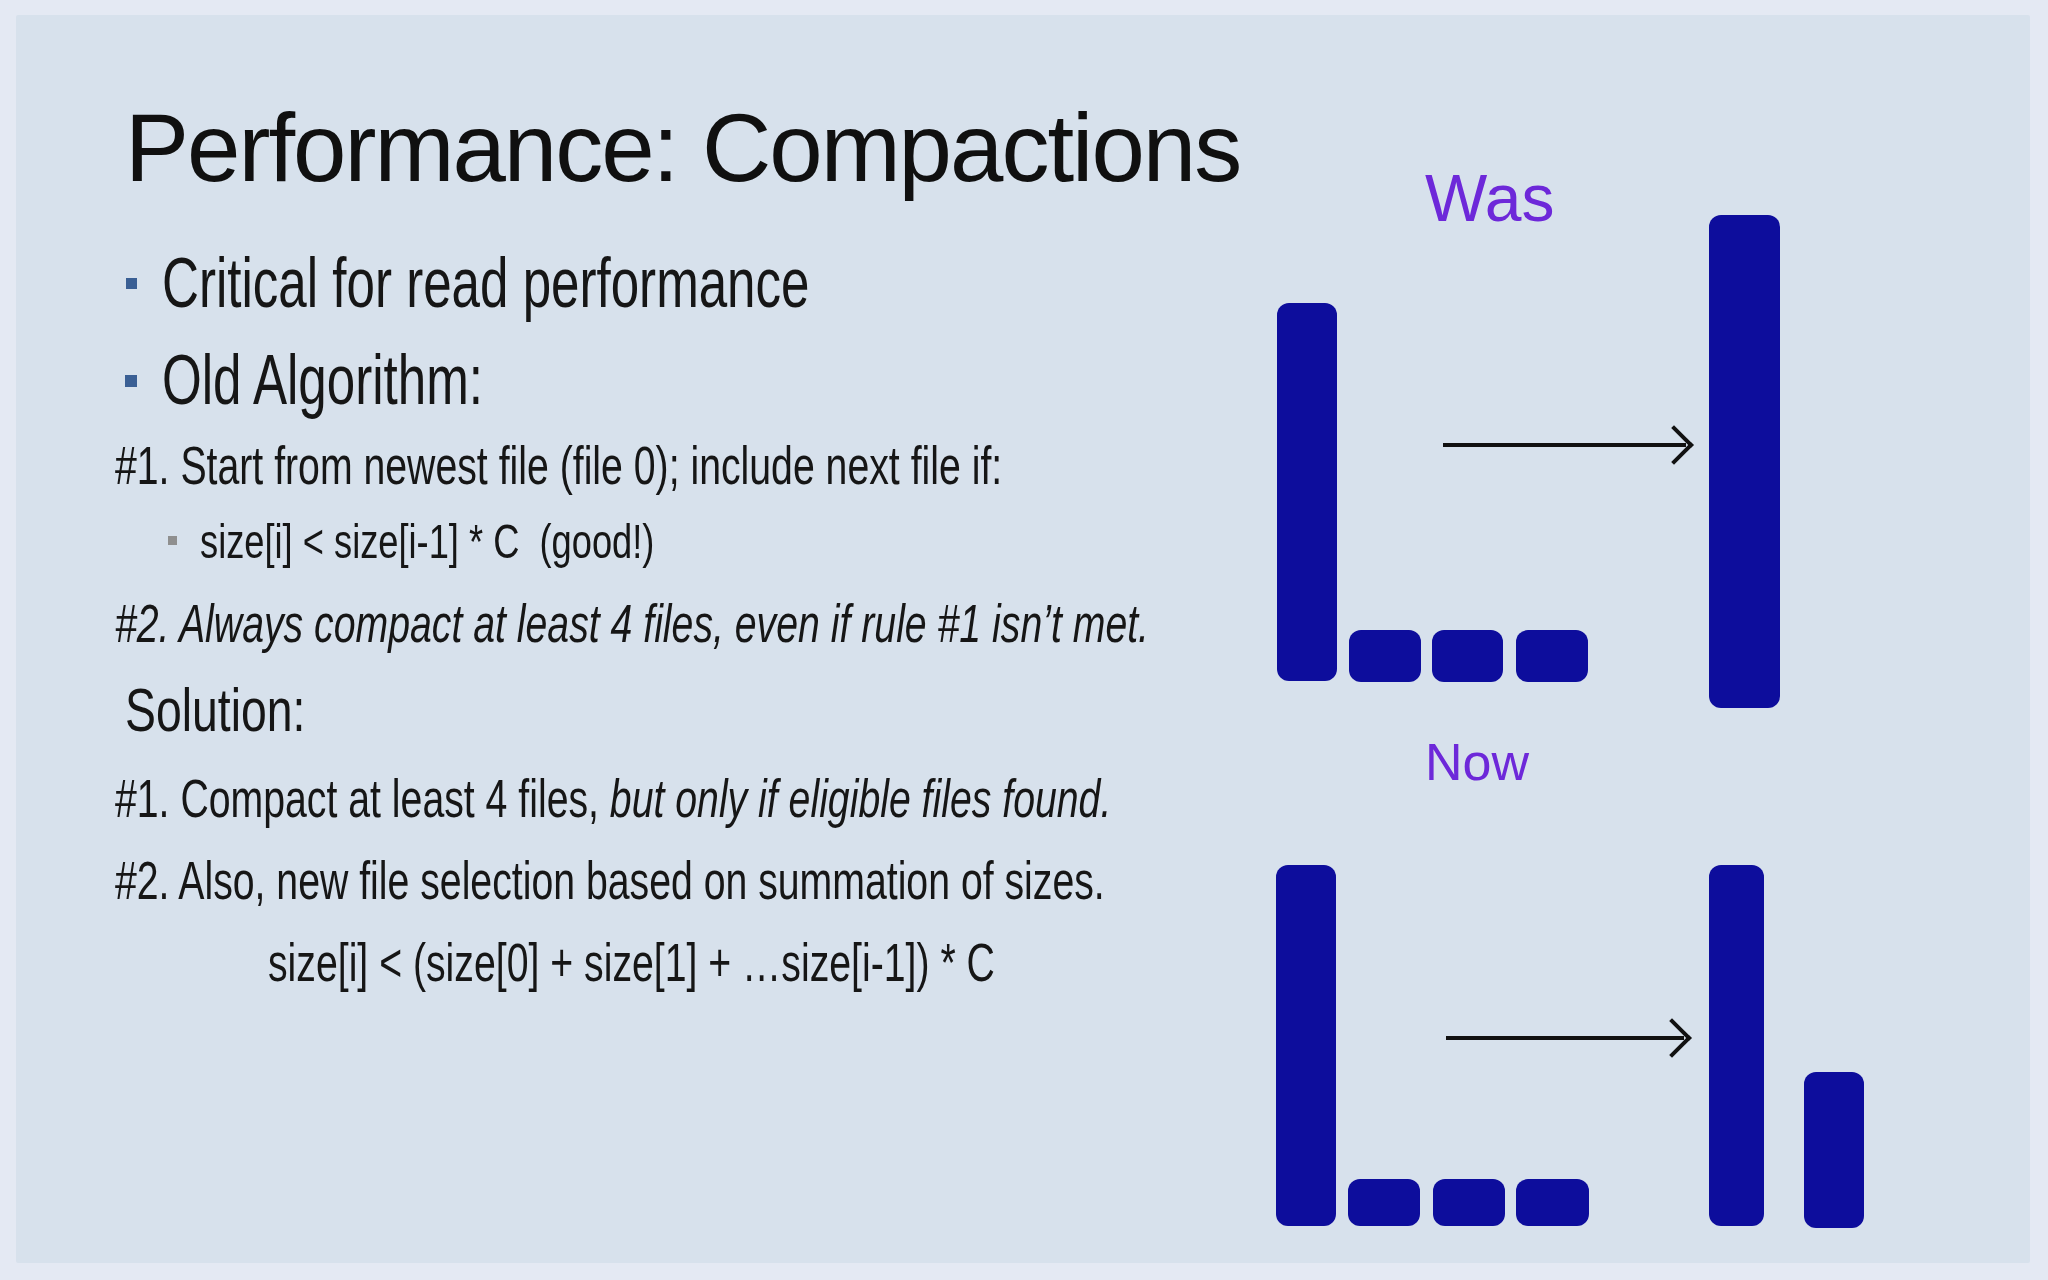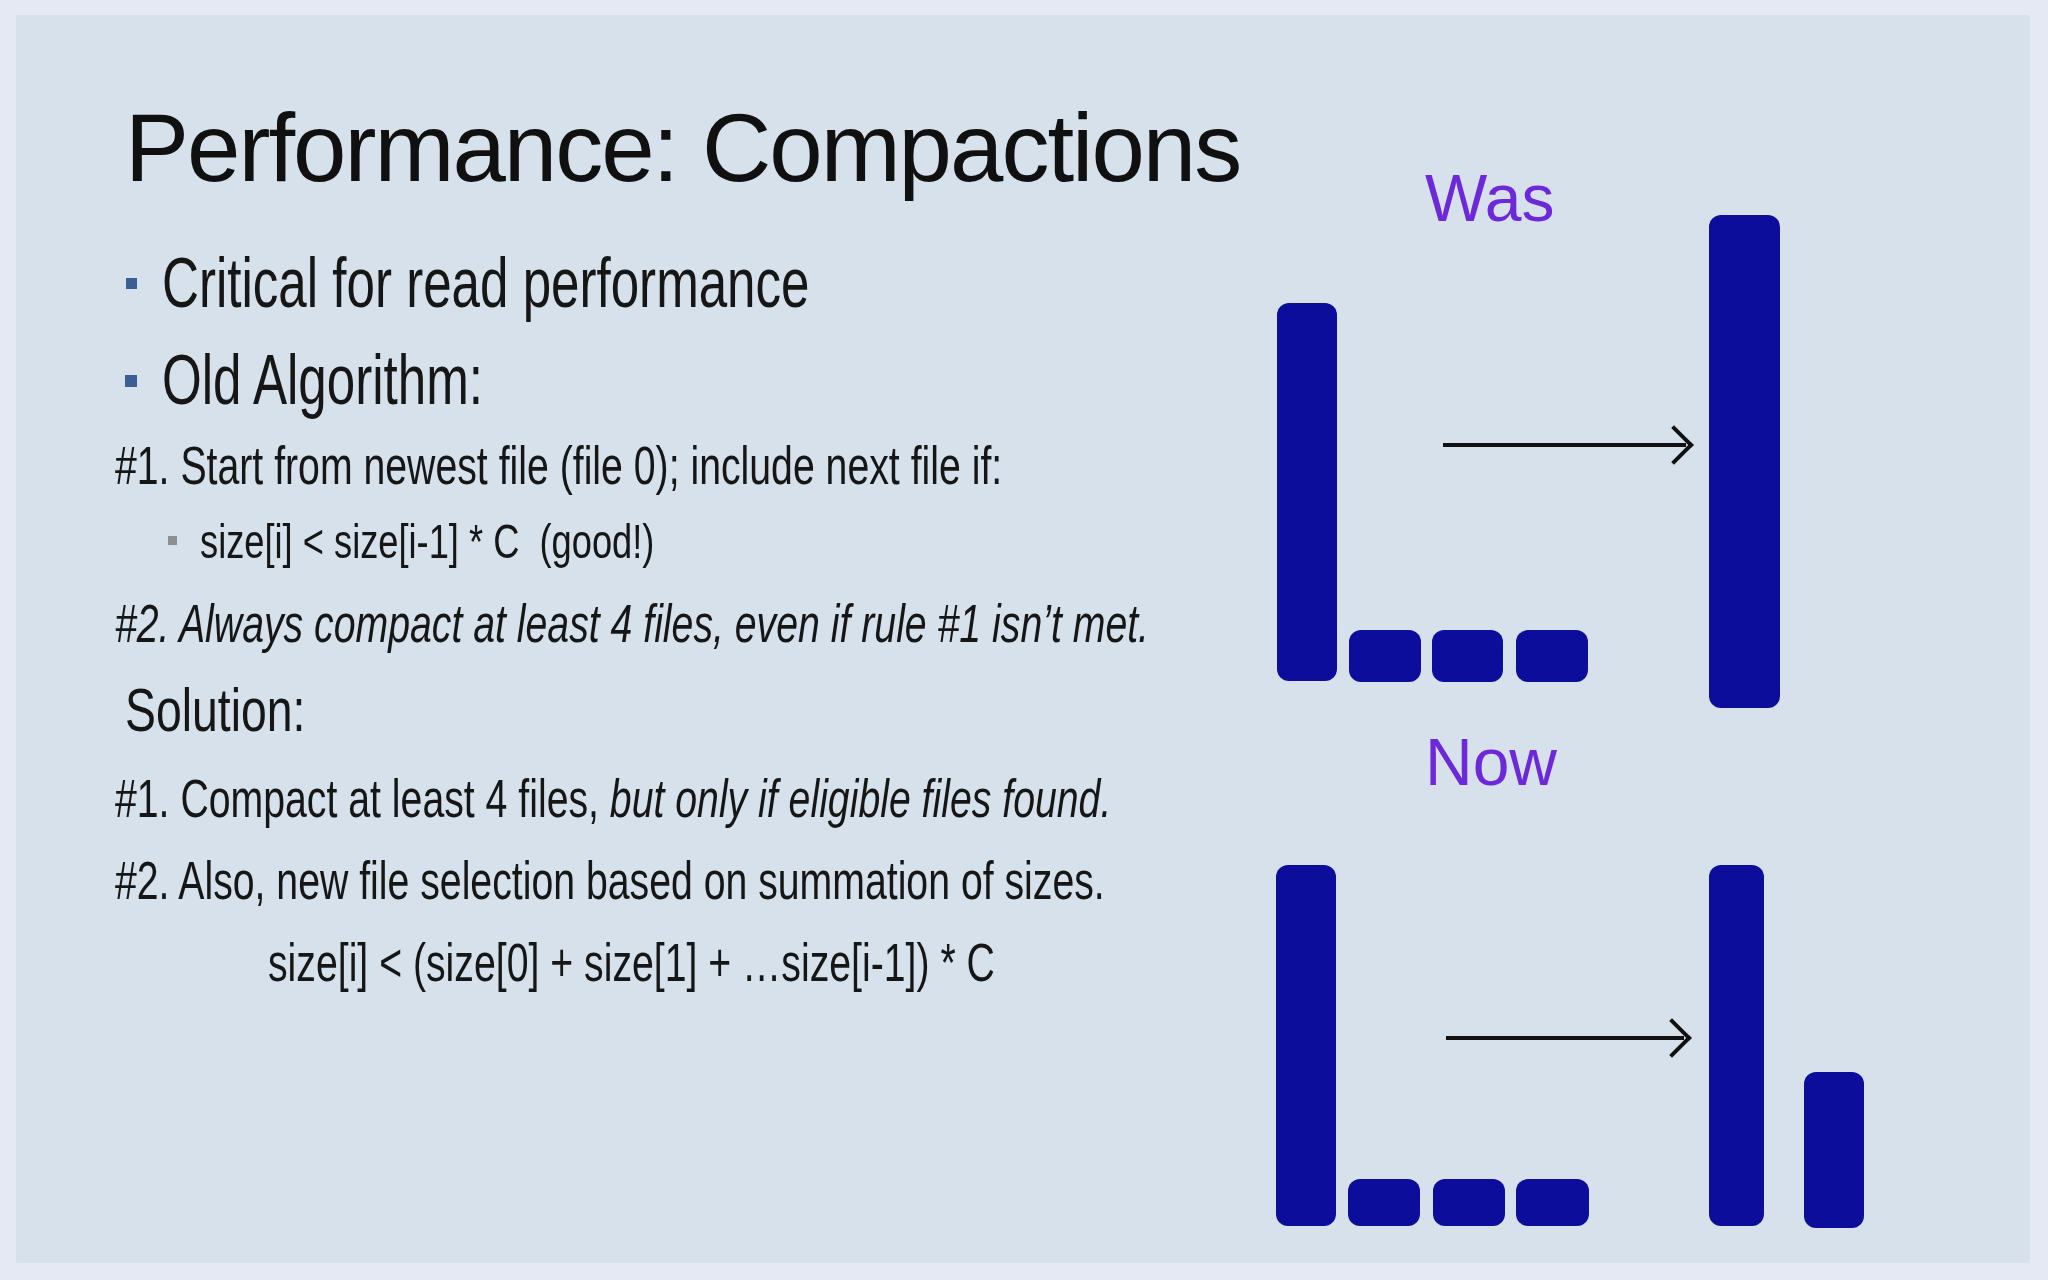--- a/index.html
+++ b/index.html
@@ -63,21 +63,21 @@
 
 <div class="layer" id="diagram-layer">
     <div class="dlabel" style="left: 1425px; top: 152px; height: 92px; font-size: 66px;">Was</div>
     <div class="bar" style="left: 1277px; top: 303px; width: 60px; height: 378px;"></div>
     <div class="bar" style="left: 1349px; top: 630px; width: 72px; height: 52px;"></div>
     <div class="bar" style="left: 1432px; top: 630px; width: 71px; height: 52px;"></div>
     <div class="bar" style="left: 1516px; top: 630px; width: 72px; height: 52px;"></div>
     <div class="bar" style="left: 1709px; top: 215px; width: 71px; height: 493px;"></div>
     <div class="arrow-line" style="left: 1443px; top: 443px; width: 243px;"></div>
     <div class="arrow-head" style="left: 1660px; top: 431px;"></div>
-    <div class="dlabel" style="left: 1425px; top: 716px; height: 92px; font-size: 66px;">Now</div>
+    <div class="dlabel" style="left: 1425px; top: 716px; height: 92px; font-size: 52px;">Now</div>
     <div class="bar" style="left: 1276px; top: 865px; width: 60px; height: 361px;"></div>
     <div class="bar" style="left: 1348px; top: 1179px; width: 72px; height: 47px;"></div>
     <div class="bar" style="left: 1433px; top: 1179px; width: 72px; height: 47px;"></div>
     <div class="bar" style="left: 1516px; top: 1179px; width: 73px; height: 47px;"></div>
     <div class="bar" style="left: 1709px; top: 865px; width: 55px; height: 361px;"></div>
     <div class="bar" style="left: 1804px; top: 1072px; width: 60px; height: 156px;"></div>
     <div class="arrow-line" style="left: 1446px; top: 1036px; width: 238px;"></div>
     <div class="arrow-head" style="left: 1658px; top: 1024px;"></div>
   </div>
 

